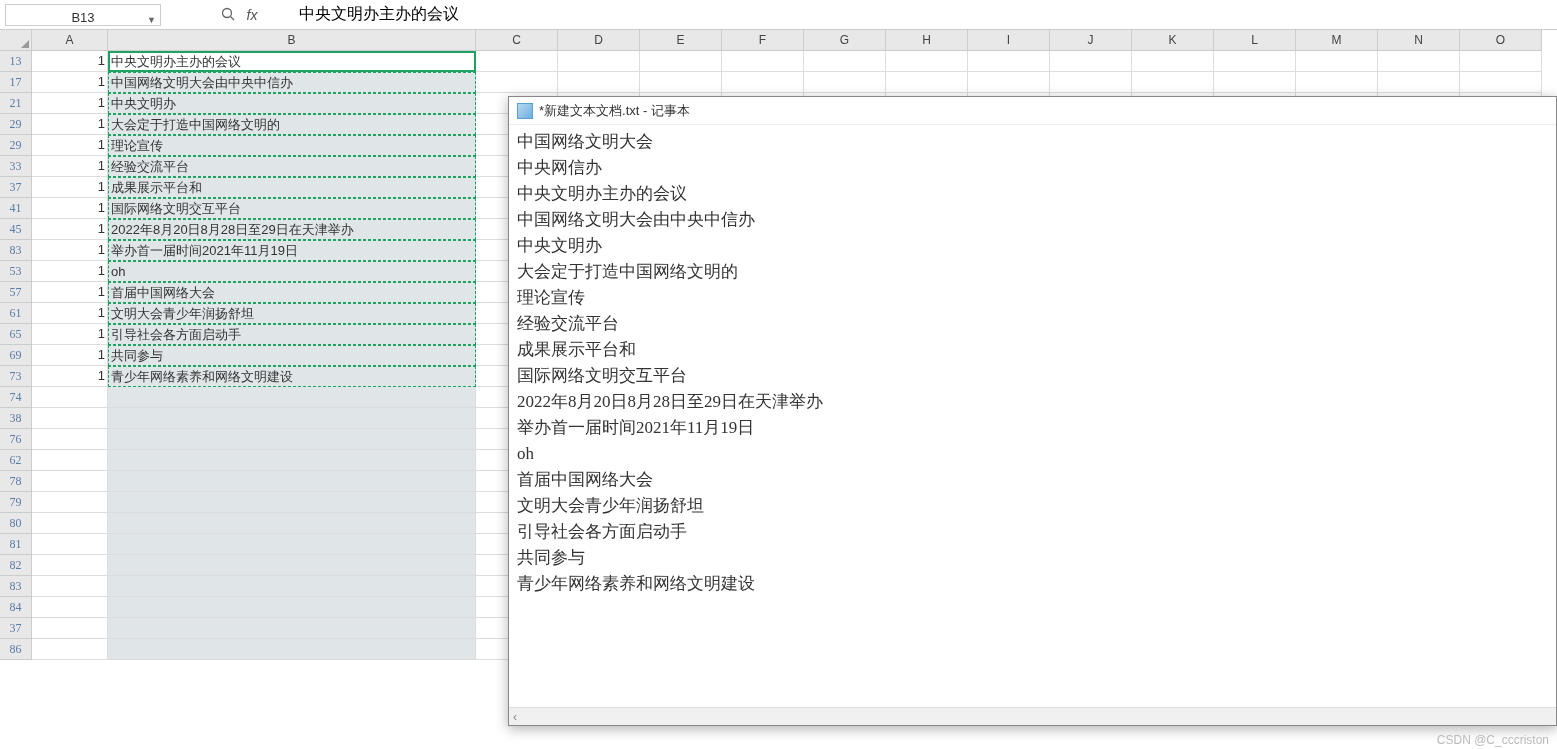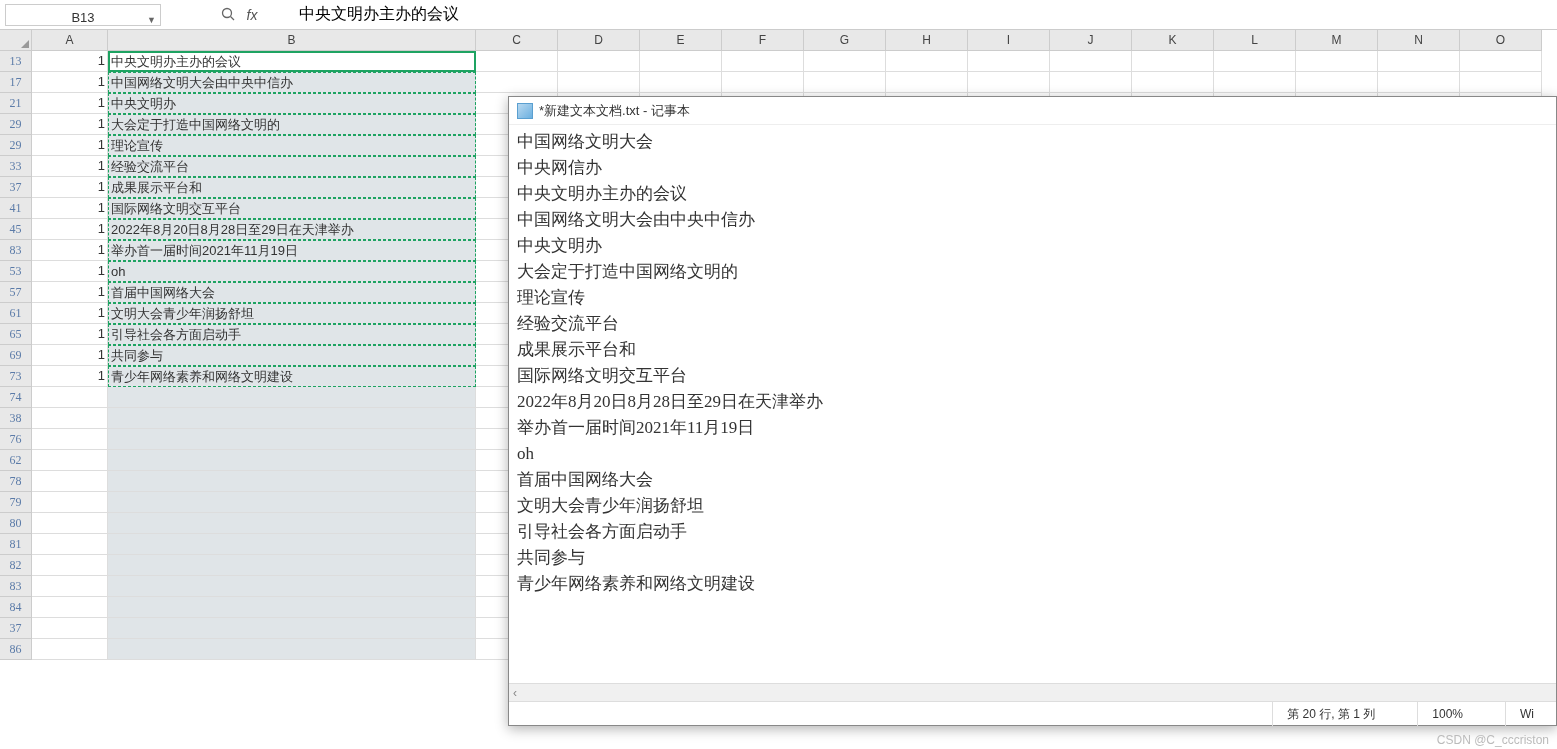--- a/index.html
+++ b/index.html
@@ -632,20 +632,15 @@
 oh
 首届中国网络大会
 文明大会青少年润扬舒坦
 引导社会各方面启动手
 共同参与
 青少年网络素养和网络文明建设
 </div>
   <div class="np-hscroll">
       <span>‹</span>
     </div>
-  <div class="np-status">
-    <span class="seg">第 20 行,  第 1 列</span>
-    <span class="seg">100%</span>
-    <span class="seg">Wi</span>
-  </div>
 </div>
 
 <div class="watermark">CSDN @C_cccriston</div>
 
 </body></html>

